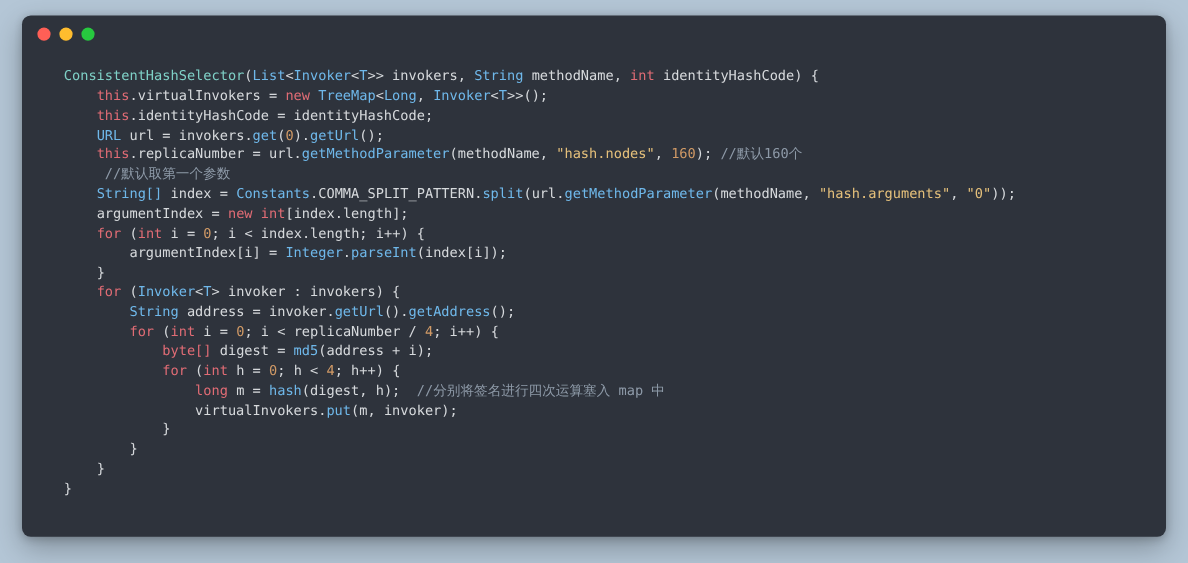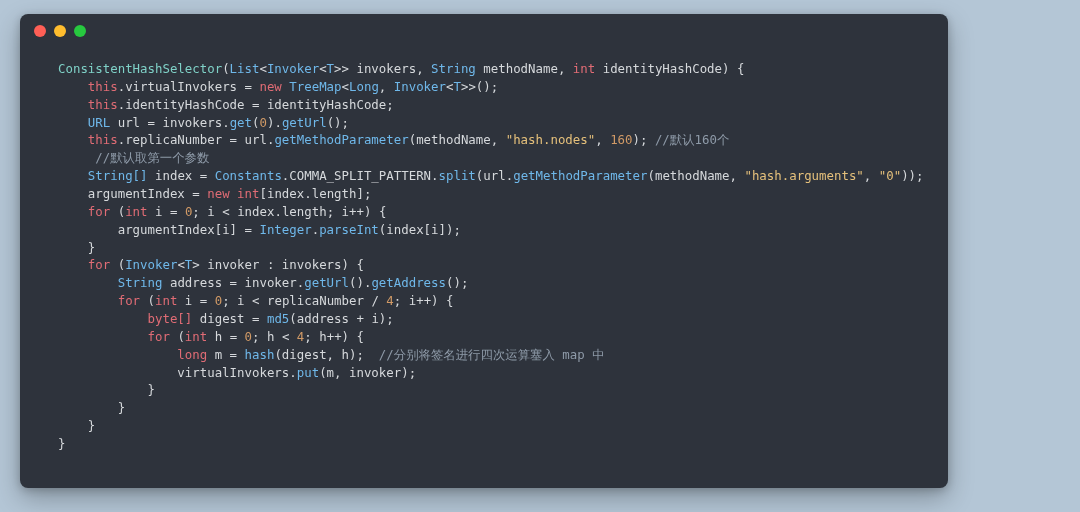--- a/index.html
+++ b/index.html
@@ -8,21 +8,21 @@
     width: 1080px;
     height: 512px;
     background: #b4c6d6;
     font-family: "Menlo", "Consolas", "DejaVu Sans Mono", monospace;
     overflow: hidden;
   }
   .window {
     position: absolute;
     left: 20px;
     top: 14px;
-    width: 928px;
+    width: 1040px;
     height: 474px;
     background: #2e333c;
     border-radius: 8px;
     box-shadow: 0 10px 26px rgba(0,0,0,0.28), 0 2px 8px rgba(0,0,0,0.20);
     overflow: hidden;
   }
   .titlebar {
     height: 34px;
     display: flex;
     align-items: center;

